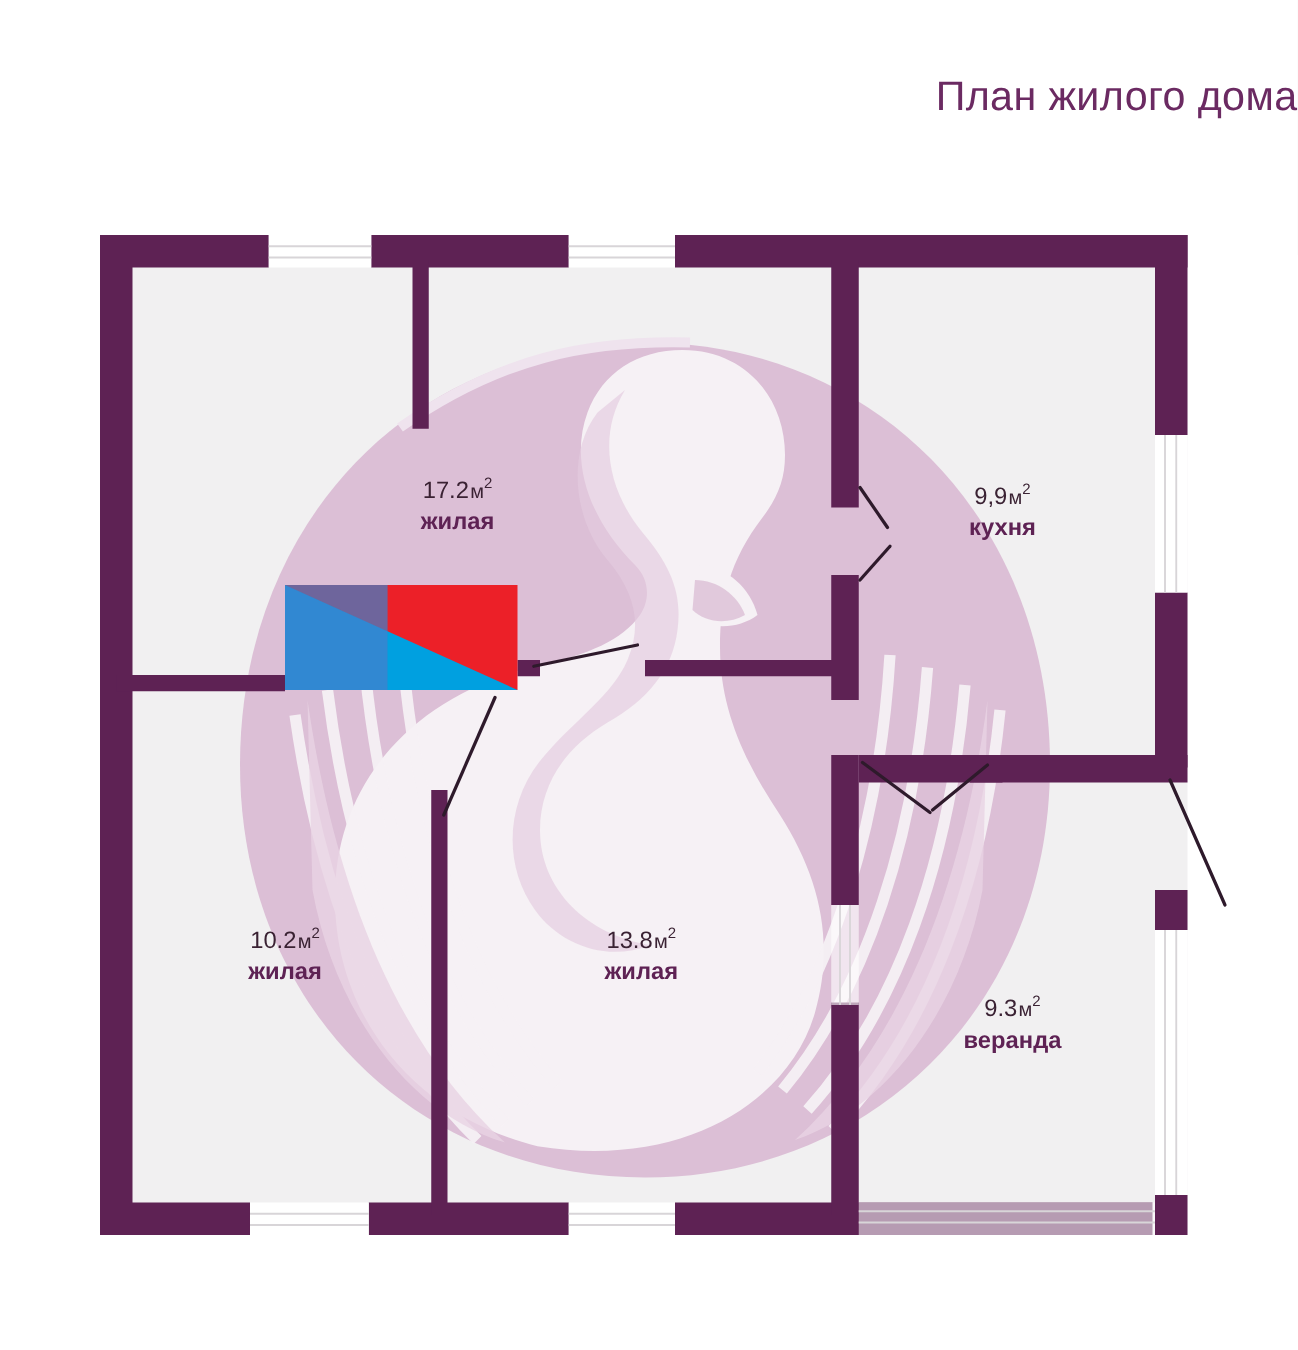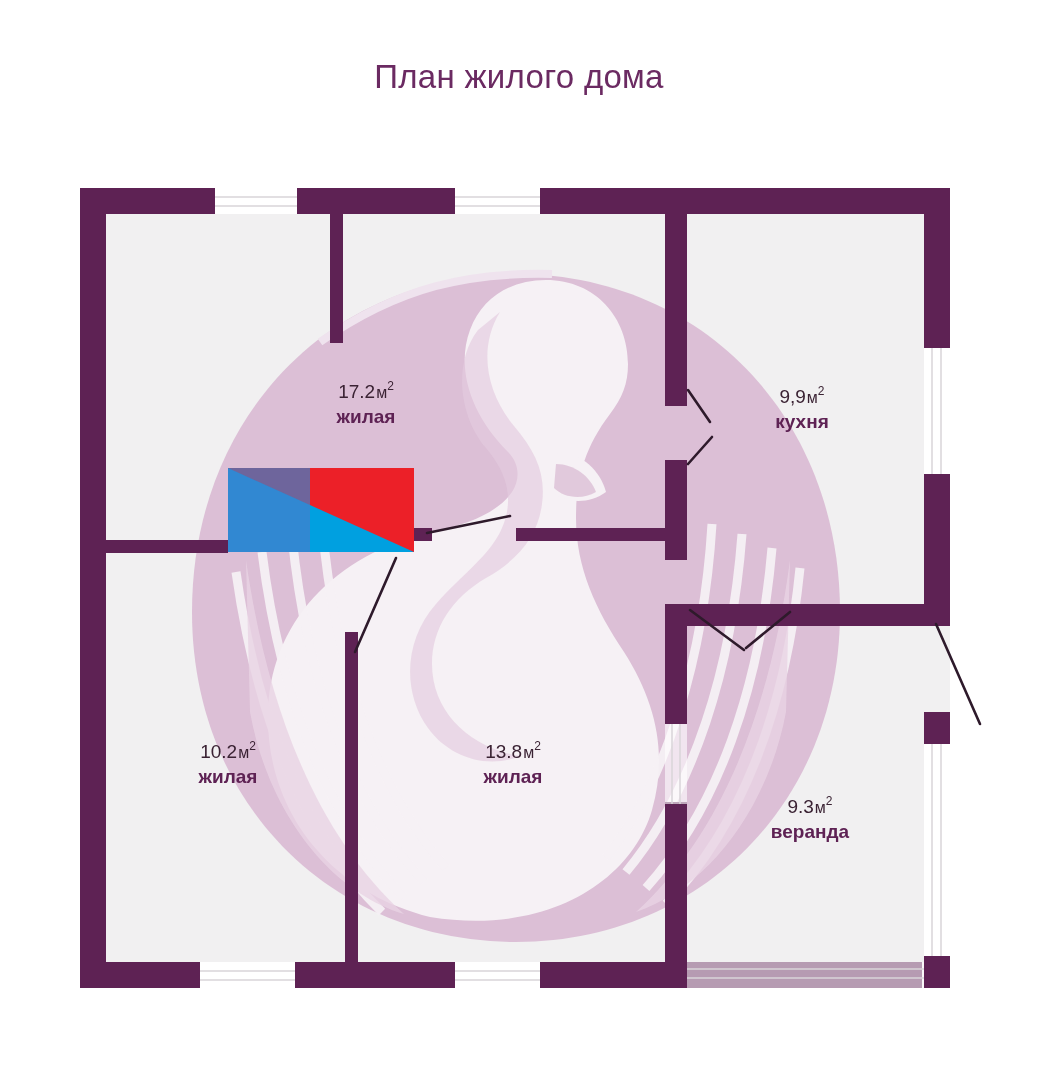--- a/index.html
+++ b/index.html
@@ -2,21 +2,21 @@
 <html><head>
 <meta charset="utf-8">
 <style>
   html,body{margin:0;padding:0;background:#ffffff;}
   body{
     width:1038px;height:1080px;overflow:hidden;
     font-family:"Liberation Sans","DejaVu Sans",sans-serif;
     position:relative;
   }
   #title{
-    position:absolute;left:0;top:58px;width:1038px;text-align:center;
+    position:absolute;left:0;top:58px;width:1038px;text-align:right;
     font-size:33px;color:#6B2A62;letter-spacing:.3px;white-space:nowrap;
   }
   #plan-wrap{position:absolute;left:0;top:12px;width:1038px;height:1080px;}
   svg{display:block;}
   .lbl{ text-anchor:middle; }
   .area{ font-size:19px; fill:#3A2233; font-family:"Liberation Sans",sans-serif;}
   .sup{ font-size:12px; fill:#3A2233;}
   .rname{ font-size:19px; font-weight:bold; fill:#5E2254; font-family:"Liberation Sans",sans-serif;}
 </style>
 </head>

